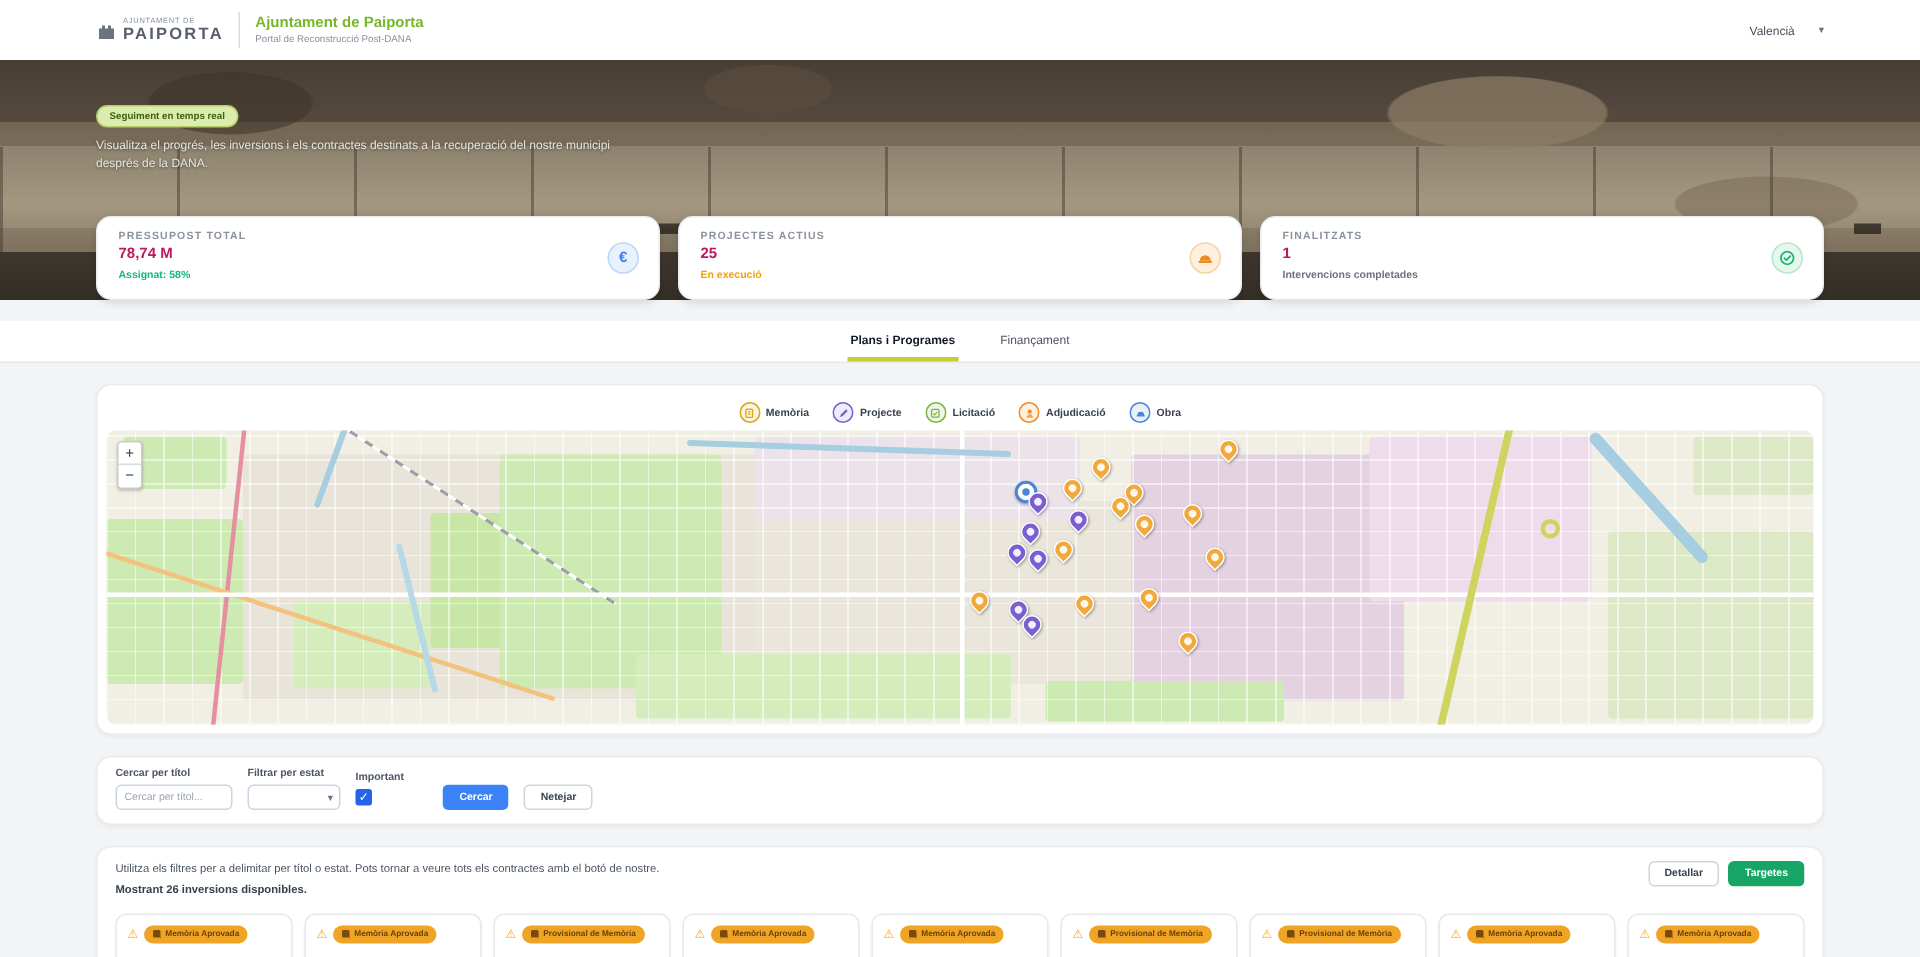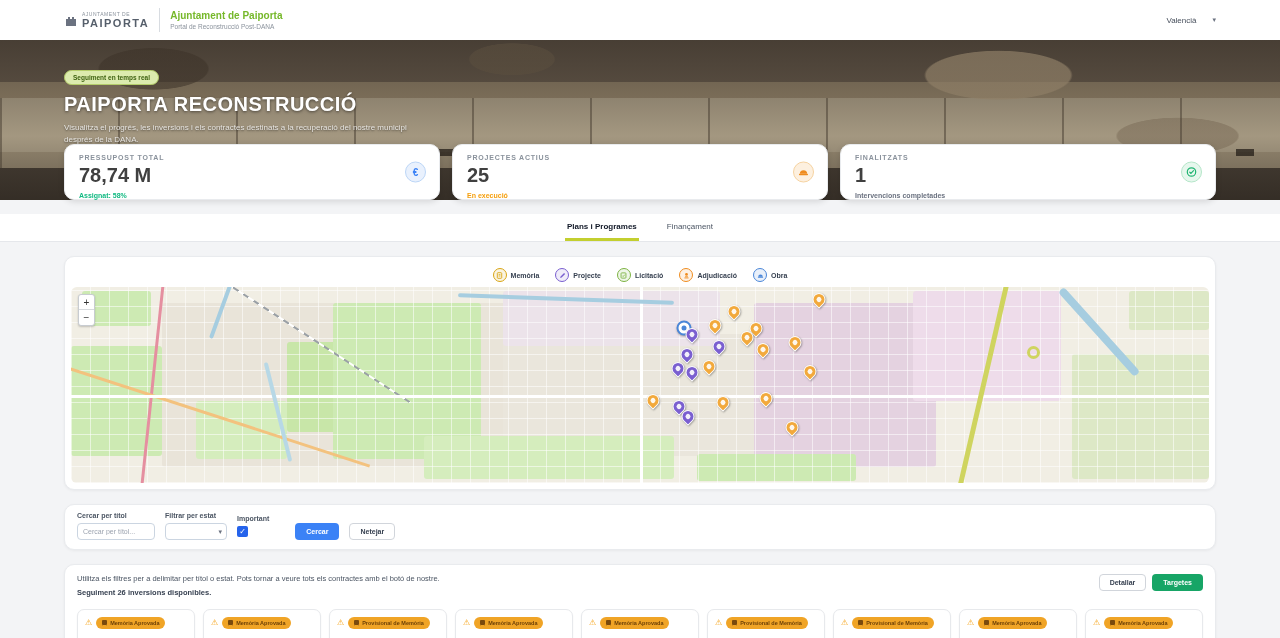--- a/index.html
+++ b/index.html
@@ -40,21 +40,21 @@
   .hero-title { margin-top:8px; font-size:20px; font-weight:800; color:#fff;
     letter-spacing:.5px; text-shadow:0 1px 3px rgba(0,0,0,.5); }
   .hero-sub { margin-top:6px; font-size:8px; line-height:1.5; color:#e8e6e2;
     max-width:360px; text-shadow:0 1px 2px rgba(0,0,0,.5); }
 
   
   .stats-row { position:absolute; left:64px; right:64px; bottom:0; display:flex; gap:12px; }
   .stat-card { flex:1; background:#fff; border:1px solid #e9ebee; border-radius:10px;
     box-shadow:0 2px 6px rgba(0,0,0,.12); padding:9px 14px 8px; position:relative; height:56px; }
   .stat-label { font-size:7px; letter-spacing:.8px; color:#8a929c; font-weight:600; }
-  .stat-value { font-size:20px; font-weight:800; color:#404040; margin-top:3px; }
+  .stat-value { font-size:10px; font-weight:800; color:#be185d; margin-top:3px; }
   .stat-note { font-size:7px; margin-top:5px; font-weight:600; }
   .stat-icon { position:absolute; right:13px; top:50%; transform:translateY(-50%);
     width:21px; height:21px; border-radius:50%; display:flex; align-items:center; justify-content:center; }
   .stat-icon.euro { background:#e9f1fd; border:1px solid #bcd6f7; color:#3b82f6; font-size:10px; font-weight:700; }
   .stat-icon.helmet { background:#fdf0df; border:1px solid #f6d3a1; color:#ef8c1f; }
   .stat-icon.check { background:#e6f7ed; border:1px solid #b5e6c9; color:#22b573; }
 
   
   .tabbar { margin-top:14px; background:#fff; border-bottom:1px solid #e5e7eb;
     display:flex; justify-content:center; gap:26px; height:28px; align-items:flex-end; }
@@ -196,21 +196,20 @@
   </div>
 </div>
 
 <div class="hero">
   <div class="hero-bg">
     <div class="seams"></div>
     <div class="slots"></div>
   </div>
   <div class="hero-content">
     <span class="hero-badge">Seguiment en temps real</span>
-    <div class="hero-title">PAIPORTA RECONSTRUCCIÓ</div>
     <div class="hero-sub">Visualitza el progrés, les inversions i els contractes destinats a la recuperació del nostre municipi després de la DANA.</div>
   </div>
 
   <div class="stats-row">
     <div class="stat-card">
       <div class="stat-label">PRESSUPOST TOTAL</div>
       <div class="stat-value">78,74 M</div>
       <div class="stat-note" style="color: rgb(16, 185, 129);">Assignat: 58%</div>
       <div class="stat-icon euro">€</div>
     </div>
@@ -410,21 +409,21 @@
   </div>
   <div class="btn btn-blue">Cercar</div>
   <div class="btn btn-ghost">Netejar</div>
 </div>
 
 <div class="panel contracts-panel">
   <div class="c-head">
     <div>
       <div class="c-help">Utilitza els filtres per a delimitar per títol o estat. Pots tornar a veure tots els contractes amb el botó de nostre.</div>
       <div class="c-count">
-        <span>Seguiment</span>
+        <span>Mostrant</span>
         <b>26</b>
         <span>inversions disponibles.</span>
       </div>
     </div>
     <div class="view-btns">
       <div class="btn btn-ghost">Detallar</div>
       <div class="btn btn-green">Targetes</div>
     </div>
   </div>
 

